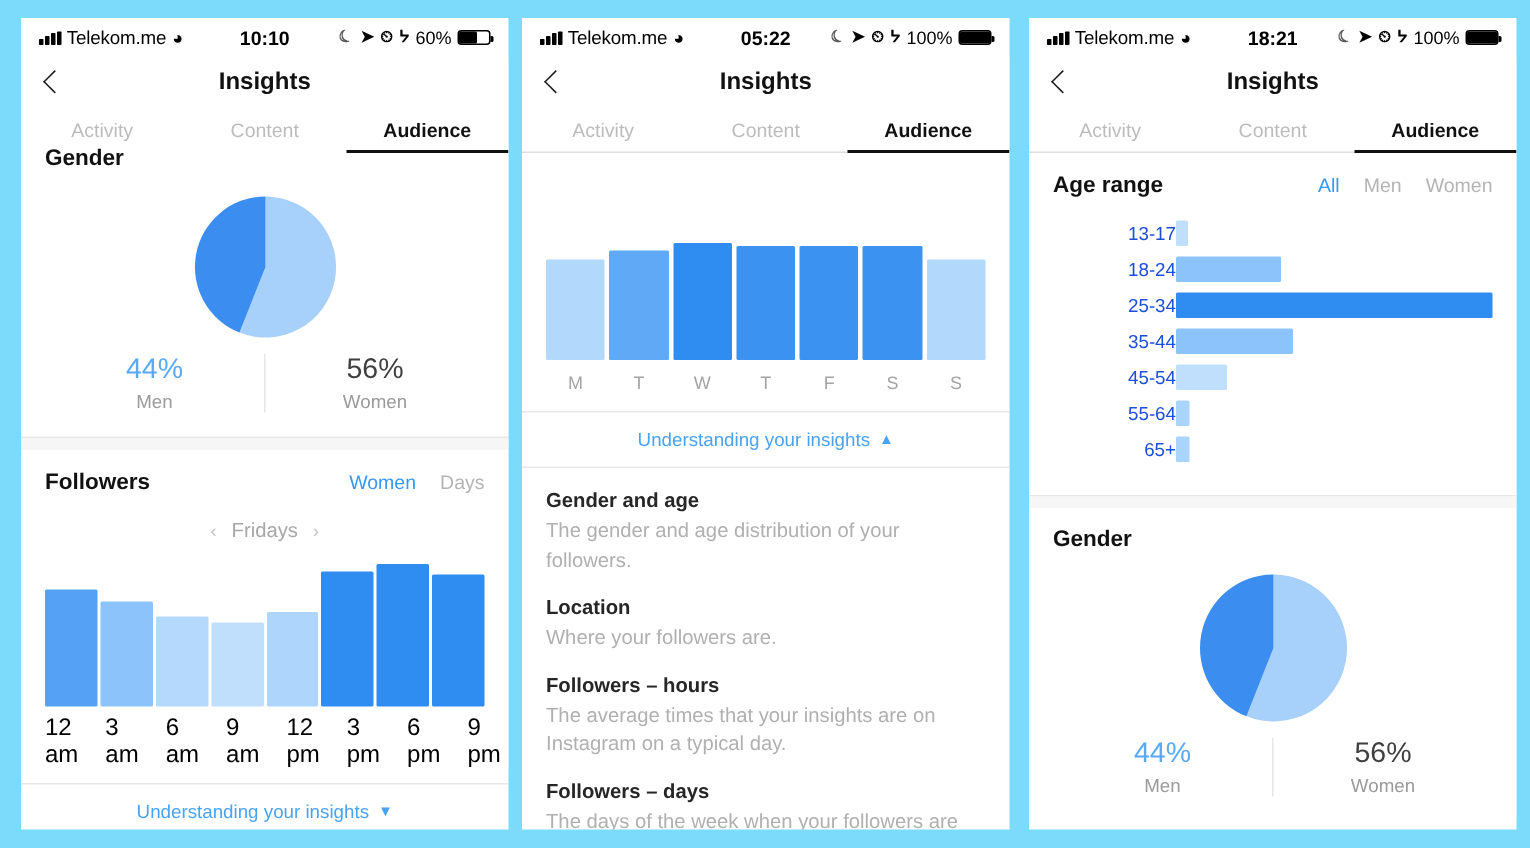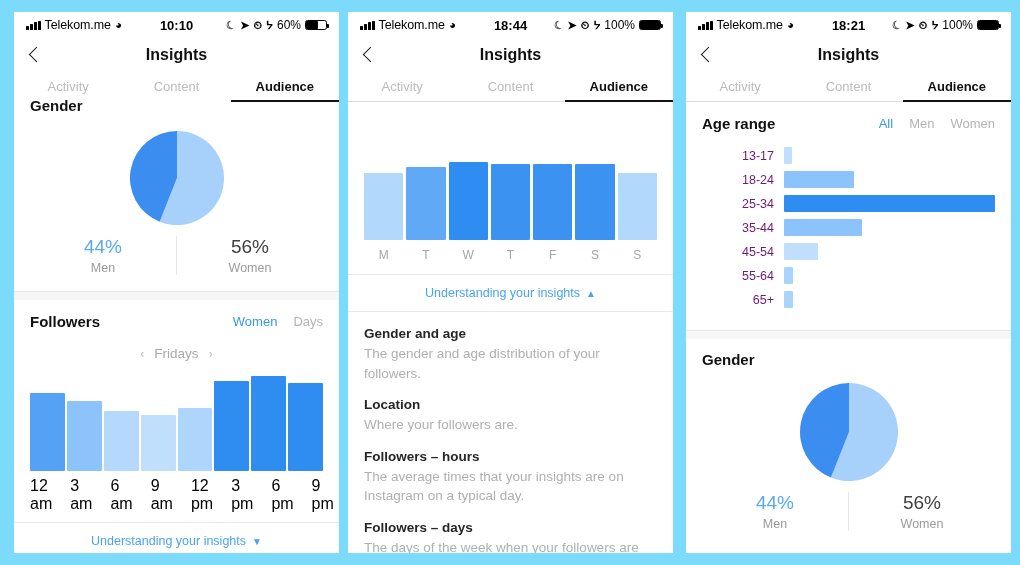--- a/index.html
+++ b/index.html
@@ -157,22 +157,22 @@
   }
   .glossary { padding: 14px 16px 0; }
   .gl-item { margin-bottom: 14px; }
   .gl-term { font-size: 13.5px; font-weight: bold; color: #262626; margin-bottom: 3px; }
   .gl-def { font-size: 13.5px; color: #b0b0b0; line-height: 1.45; }
 
   
   .agechart { padding: 14px 0 16px; }
   .agerow { display: flex; align-items: center; height: 19px; margin-bottom: 5px; }
   .agelab {
-    width: 82px; text-align: right; padding-right: 10px;
-    font-size: 12.5px; color: #701a75;
+    width: 82px; text-align: right; 
+    font-size: 12.5px; color: #1d4ed8;
   }
   .agetrack { flex: 1; }
   .agebar { height: 17px; border-radius: 1px; }
 </style>
 </head>
 <body>
 
 <div class="stage">
 
   <div class="phone" id="phone1">
@@ -310,21 +310,21 @@
       <div class="sb-left">
         <span class="sig">
             <i></i>
             <i></i>
             <i></i>
             <i></i>
           </span>
         <span class="carrier">Telekom.me</span>
         <span class="wifi ico">◕</span>
       </div>
-      <div class="sb-time">18:44</div>
+      <div class="sb-time">05:22</div>
       <div class="sb-right">
         <span class="moon ico">☾</span>
         <span class="loc ico">➤</span>
         <span class="alarm ico">⏲</span>
         <span class="bt ico">ᔭ</span>
         <span class="batt-pct">100%</span>
         <span class="batt">
             <span id="b2" style="width: 100%;"></span>
           </span>
       </div>

